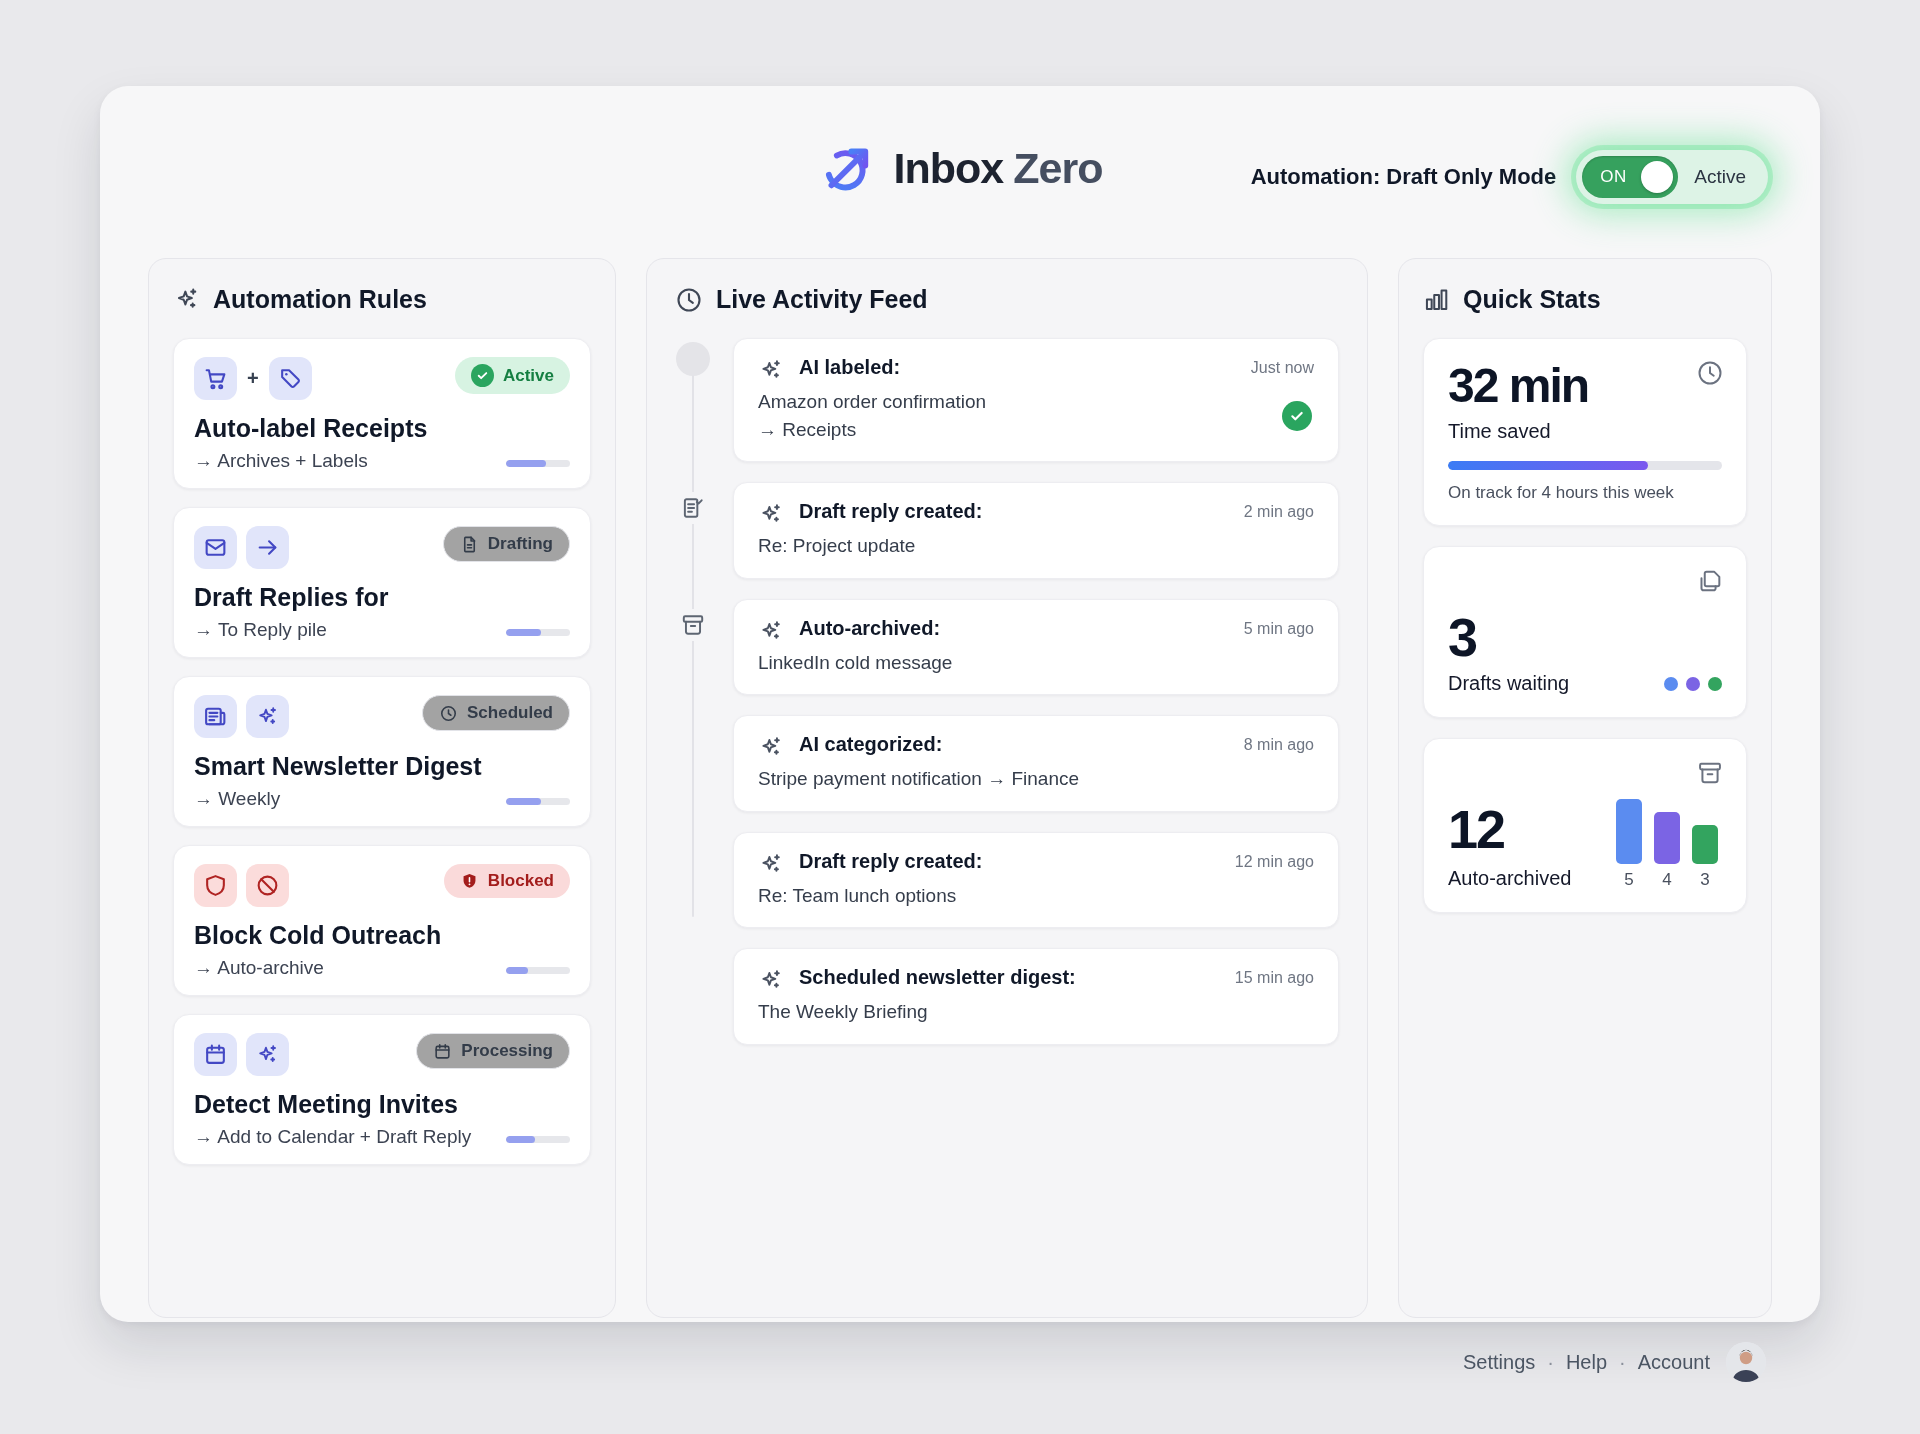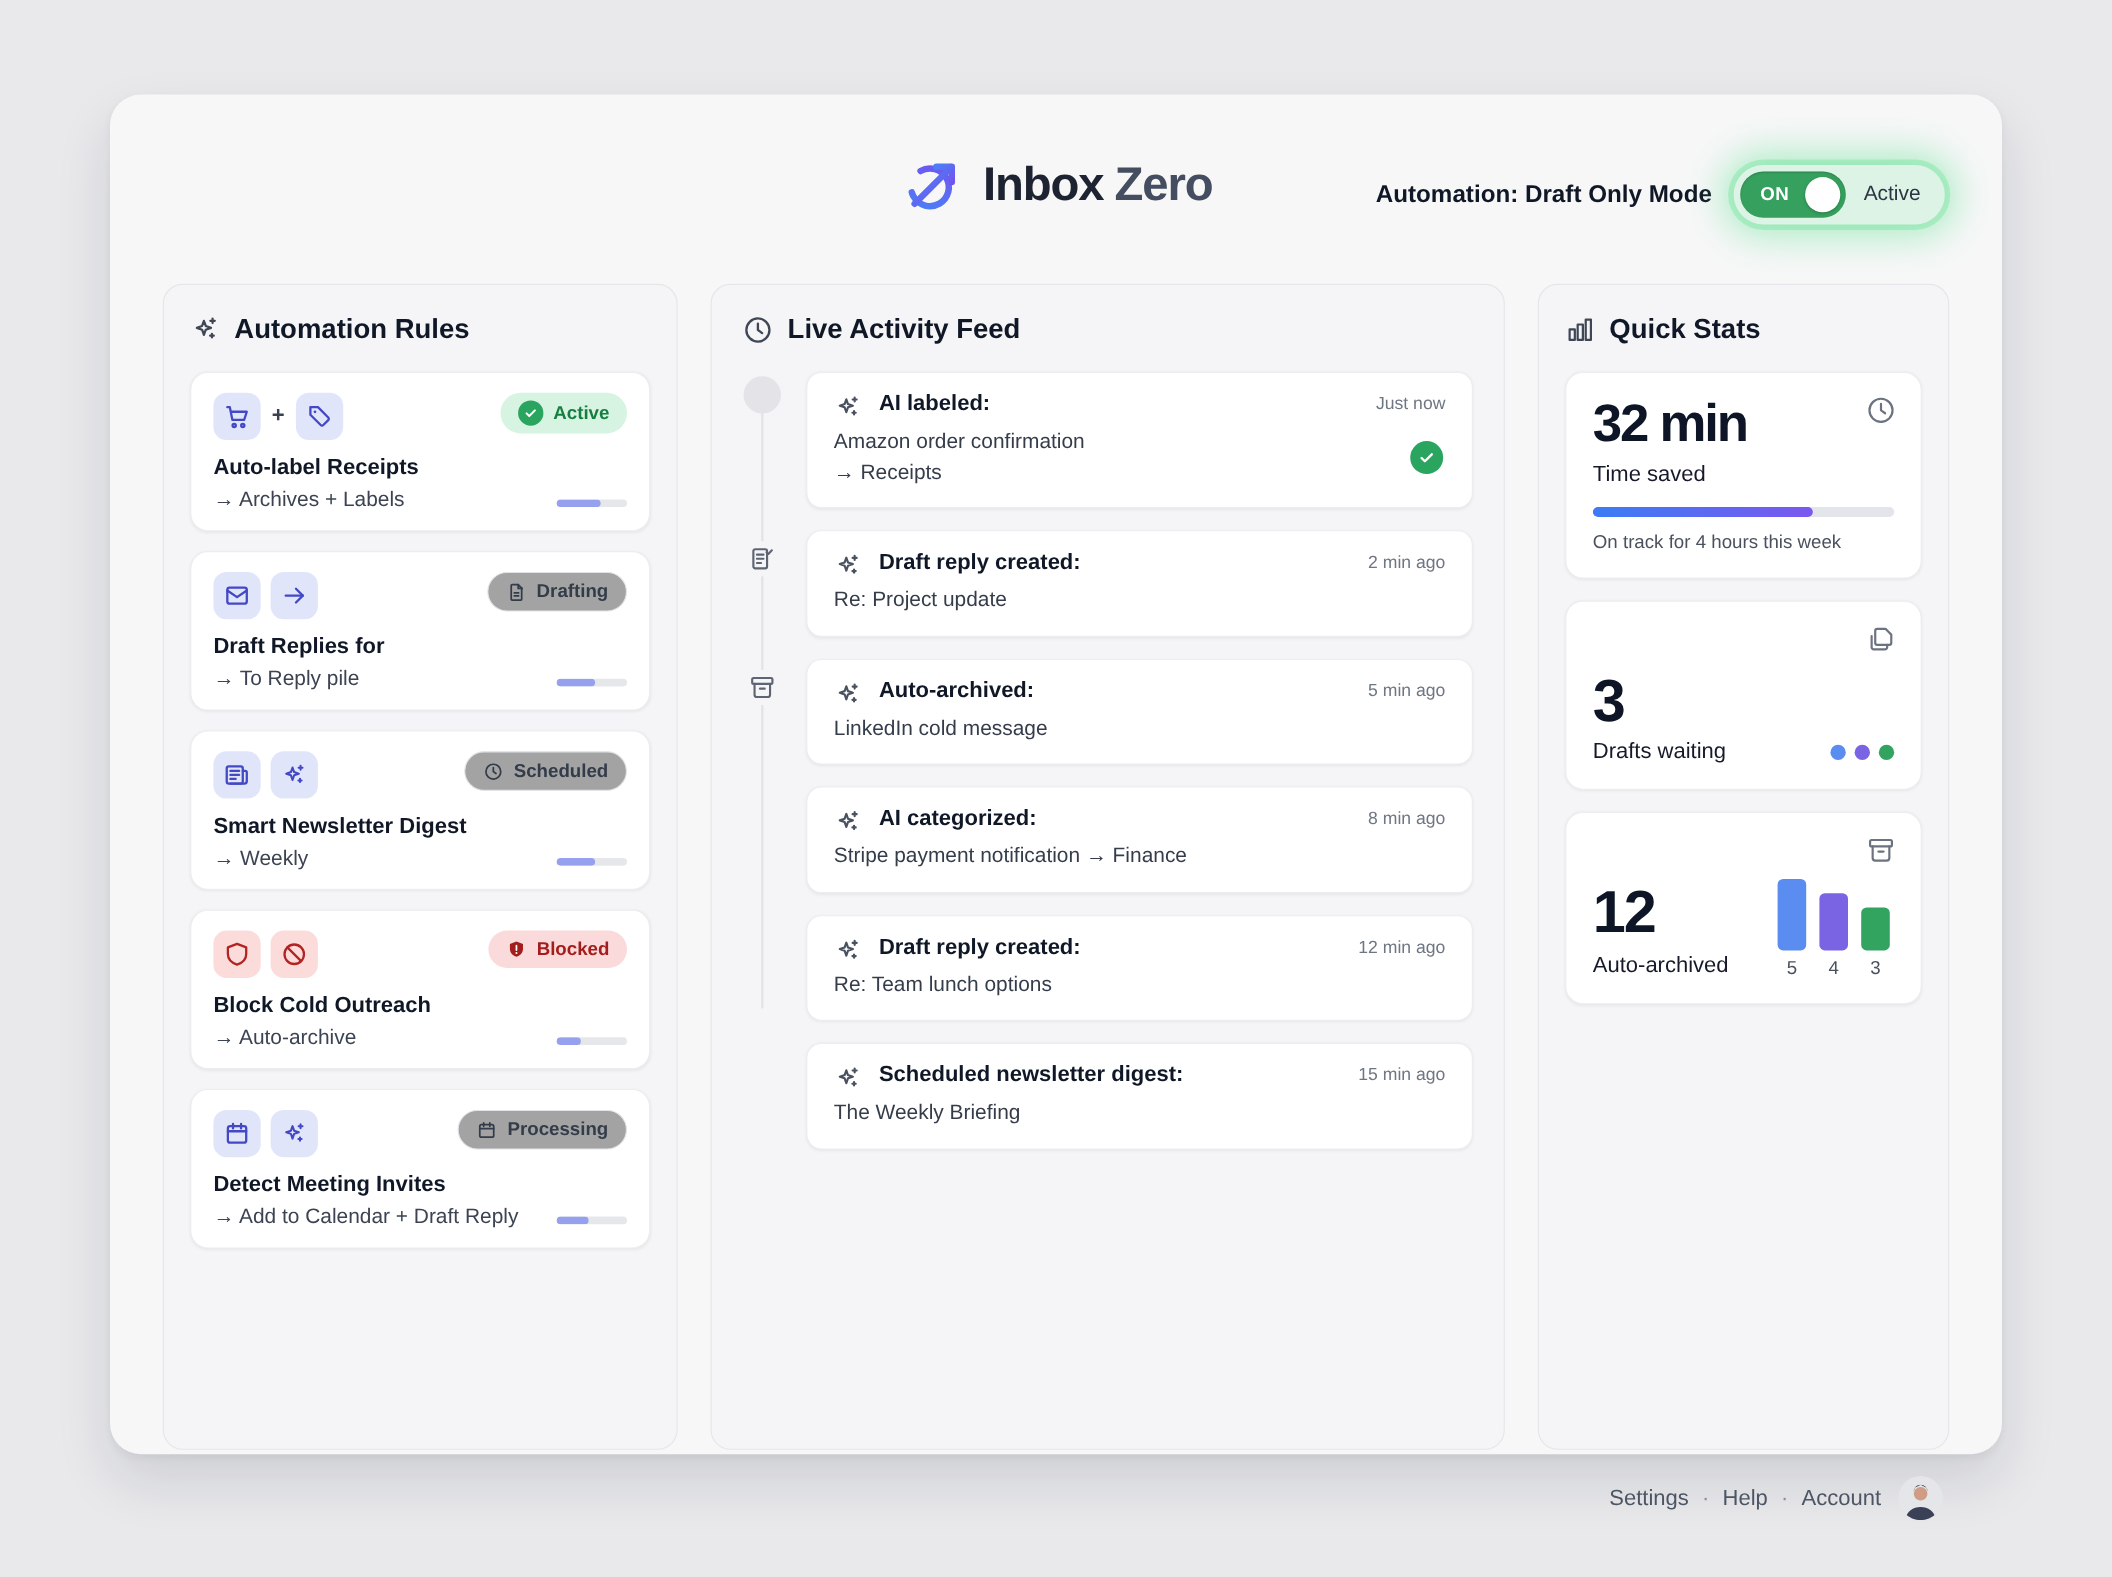--- a/index.html
+++ b/index.html
@@ -41,21 +41,21 @@
     padding:6px 22px 6px 6px;
     box-shadow:0 0 0 5px rgba(74,222,128,.28), 0 0 34px 10px rgba(74,222,128,.45);
     cursor:pointer;
   }
   .toggle {
     position:relative; width:96px; height:42px;
     background:#36a15e; border-radius:999px;
     display:flex; align-items:center;
     box-shadow:inset 0 1px 2px rgba(0,0,0,.18);
   }
-  .toggle-on { color:#fff; font-size:17px; font-weight:700; margin-left:18px; letter-spacing:.5px; }
+  .toggle-on { color:#fff; font-size:17px; font-weight:400; margin-left:18px; letter-spacing:.5px; }
   .knob {
     position:absolute; right:5px; top:5px; width:32px; height:32px;
     background:#fff; border-radius:50%;
     box-shadow:0 1px 3px rgba(0,0,0,.25);
   }
   .toggle-status { font-size:19px; color:#2b3442; font-weight:500; }
 
   
   .cols { display:flex; gap:30px; margin-top:34px; height:1060px; }
   .section {
@@ -95,21 +95,21 @@
   }
   .badge svg { width:19px; height:19px; }
   .badge.active  { background:#d7f3e2; color:#157f42; }
   .badge.neutral { background:#a3a3a3; color:#333c49; border:1px solid #e2e3e8; }
   .badge.blocked { background:#fadada; color:#a31d1c; }
   .check-circle {
     width:23px; height:23px; border-radius:50%;
     background:#2aa55f; display:flex; align-items:center; justify-content:center;
   }
   .check-circle svg { width:13px; height:13px; color:#fff; }
-  .rule-title { font-size:20px; font-weight:700; color:#101828; margin:14px 0 7px; }
+  .rule-title { font-size:25px; font-weight:700; color:#101828; margin:14px 0 7px; }
   .rule-bottom { display:flex; justify-content:space-between; align-items:flex-end; }
   .rule-sub { font-size:19px; color:#3c4352; }
   .mini-track {
     width:64px; height:7px; border-radius:6px; background:#e6e7eb;
     overflow:hidden; margin-bottom:5px;
   }
   .mini-fill { height:100%; border-radius:6px; background:#95a0ef; }
 
   
   .feed-list { position:relative; display:flex; flex-direction:column; gap:20px; }

